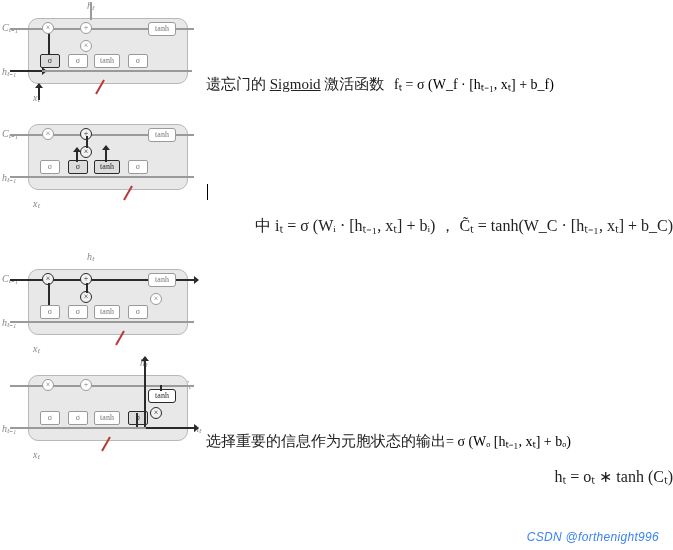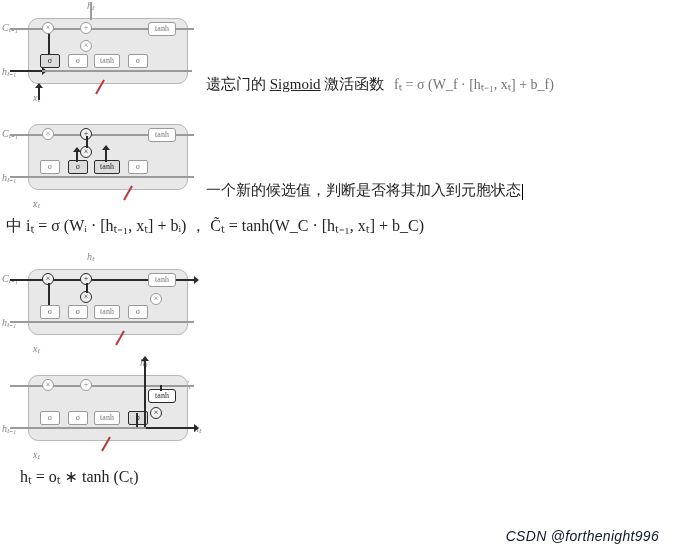--- a/index.html
+++ b/index.html
@@ -112,34 +112,35 @@
     display: inline-block;
     width: 1px;
     height: 16px;
     background: #000;
     vertical-align: middle;
     margin: 0 1px;
   }
   .formula {
     font-family: "Cambria Math", "Times New Roman", serif;
     font-size: 14px;
-    color: #737373;
+    color: #000000;
   }
   .bigformula {
     margin: 8px 0 14px 6px;
     font-family: "Cambria Math", "Times New Roman", serif;
     font-size: 16px;
     color: #222;
+    text-align: right;
   }
   .watermark {
     position: absolute;
     right: 14px;
     bottom: 6px;
-    font-size: 14px;
-    color: #0f172a;
+    font-size: 12px;
+    color: #3b82f6;
     font-style: italic;
     font-family: Arial, sans-serif;
     letter-spacing: 0.3px;
   }
   .arrow-right::after {
     content: "";
     position: absolute;
     right: -5px; top: -3px;
     border-left: 5px solid #9a9a9a;
     border-top: 4px solid transparent;
@@ -205,21 +206,21 @@
     <div class="op" style="left:42px;top:22px;">×</div>
     <div class="op emph" style="left:80px;top:22px;">+</div>
     <div class="op emph" style="left:80px;top:40px;">×</div>
     <div class="line-v emph arrow-up" style="left:76px;top:46px;height:10px;"></div>
     <div class="line-v emph arrow-up" style="left:105px;top:44px;height:12px;"></div>
     <div class="line-v emph" style="left:86px;top:30px;height:12px;"></div>
     <div class="tanhbox" style="left:148px;top:22px;">tanh</div>
     <div class="arrowmark" style="left:120px;top:86px;"></div>
   </div>
   <div class="caption">
-    <span>一个新的候选值，判断是否将其加入到元胞状态</span><span class="cursor"></span>
+    <span class="cursor"></span>
   </div>
 </div>
 <div class="bigformula">中 iₜ = σ (Wᵢ · [hₜ₋₁, xₜ]  +  bᵢ)   ，  C̃ₜ = tanh(W_C · [hₜ₋₁, xₜ]  +  b_C)</div>
 
 <div class="row">
   <div class="diagram">
     <div class="lbl" style="left:87px;top:-2px;">hₜ</div>
     <div class="lbl" style="left:2px;top:20px;">Cₜ₋₁</div>
     <div class="lbl" style="left:2px;top:64px;">hₜ₋₁</div>
     <div class="lbl" style="left:33px;top:90px;">xₜ</div>
@@ -259,16 +260,19 @@
     <div class="gate emph" style="left:128px;top:54px;">σ</div>
     <div class="op" style="left:42px;top:22px;">×</div>
     <div class="op" style="left:80px;top:22px;">+</div>
     <div class="tanhbox emph" style="left:148px;top:32px;">tanh</div>
     <div class="op emph" style="left:150px;top:50px;">×</div>
     <div class="line-v emph arrow-up" style="left:144px;top:4px;height:66px;"></div>
     <div class="line-v emph" style="left:160px;top:28px;height:6px;"></div>
     <div class="line-v emph" style="left:136px;top:56px;height:14px;"></div>
     <div class="arrowmark" style="left:98px;top:86px;"></div>
   </div>
+  <div class="caption">
+    <span>选择重要的信息作为元胞状态的输出</span><span class="formula">= σ (Wₒ  [hₜ₋₁, xₜ]  +  bₒ)</span>
+  </div>
 </div>
 <div class="bigformula" style="margin-left:20px;">hₜ = oₜ ∗ tanh (Cₜ)</div>
 
 <div class="watermark">CSDN @forthenight996</div>
 
 </body></html>

